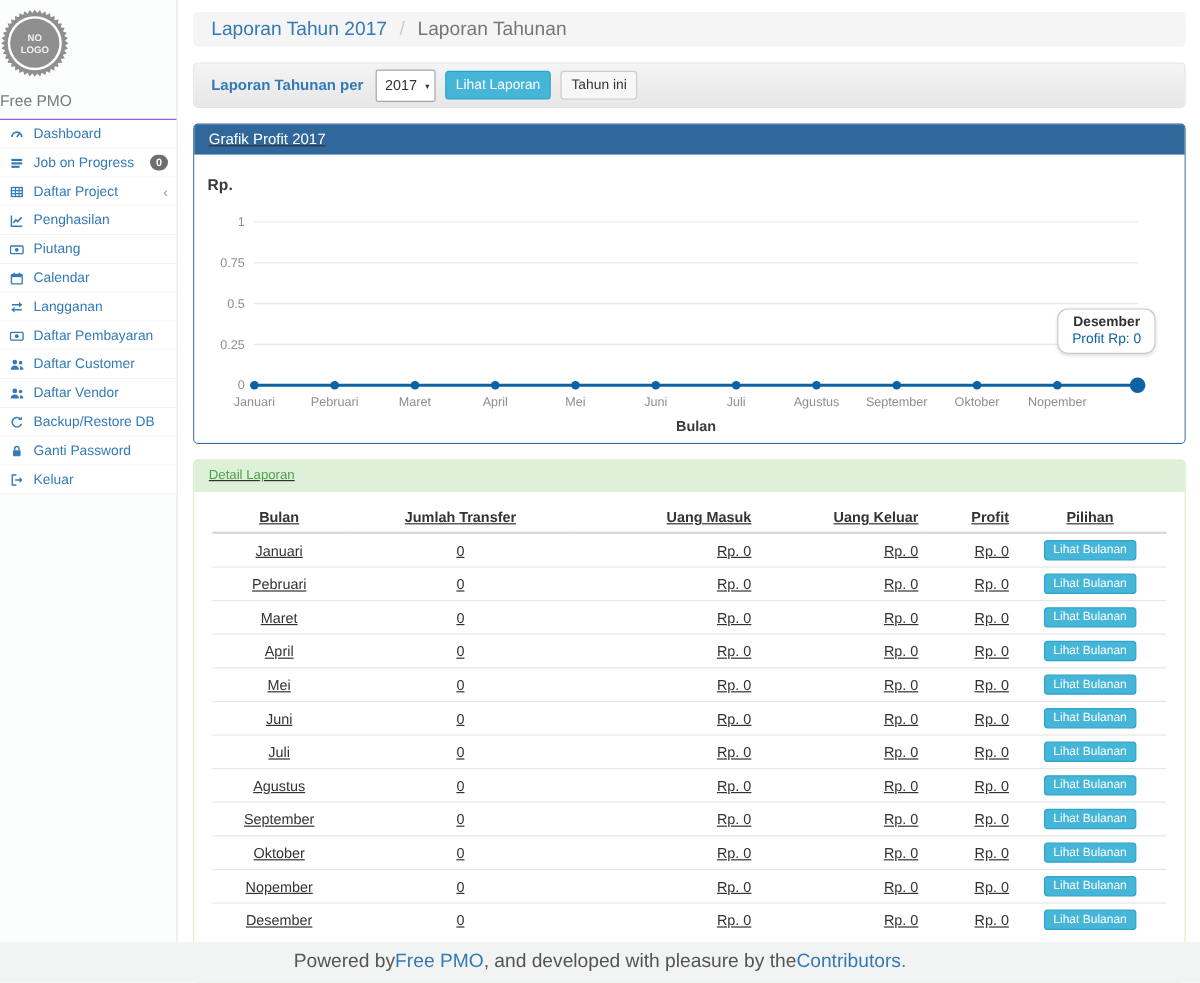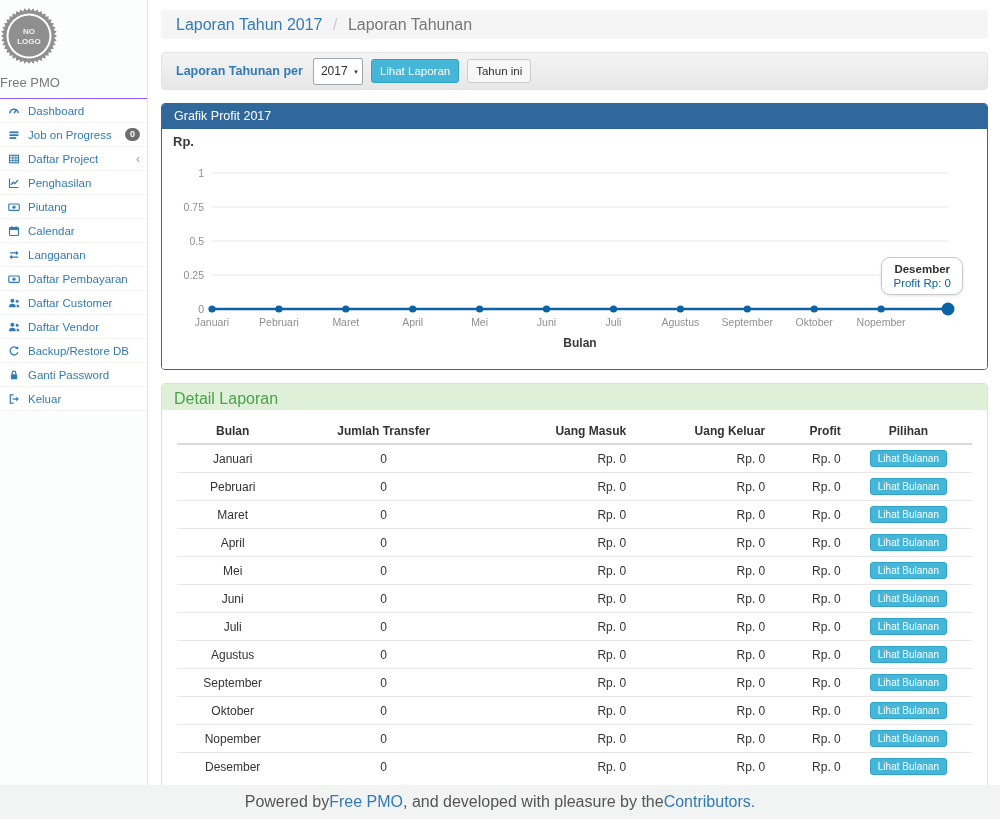--- a/index.html
+++ b/index.html
@@ -58,35 +58,35 @@
   }
   .btn {
     display:inline-block; border-radius:3px; font-size:11.5px; padding:5px 8px;
     border:1px solid transparent; cursor:pointer; font-family:"Liberation Sans",sans-serif;
   }
   .btn-info { background:#45b6d8; border-color:#2fa4c9; color:#fff; }
   .btn-default { background:#f7f7f7; border-color:#ccc; color:#333; }
   .btn-xs { font-size:10px; padding:2px 7px; }
 
   
-  .panel { margin:13px 12px 4px; border-radius:4px; border:1px solid; }
+  .panel { margin:13px 12px 4px; border-radius:4px; border:1px solid;text-decoration:underline; }
   .panel-primary { border-color:#31689c; }
   .panel-primary > .panel-heading {
     background:#31689c; color:#fff; font-size:12.5px; padding:5px 12px;
     border-radius:3px 3px 0 0; height:25px;
   }
   .panel-success { border-color:#d6e9c6; }
   .panel-success > .panel-heading {
-    background:#dff0d8; color:#4da04d; font-size:16px; padding:6px 12px;
+    background:#dff0d8; color:#4da04d; font-size:11px; padding:6px 12px;
     border-radius:3px 3px 0 0; height:26px;
   }
   .panel-body { background:#fff; border-radius:0 0 3px 3px; }
 
   
-  .chart-wrap { position:relative; padding:0 8px; height:240px; }
+  .chart-wrap { position:relative; padding:12px 8px; height:240px; }
   svg text { font-family:"Liberation Sans", sans-serif; }
   .chart-tooltip {
     position:absolute; right:24px; top:128px; background:rgba(255,255,255,.95);
     border:1px solid #c9c9c9; border-radius:9px; padding:5px 11px; text-align:center;
     box-shadow:0 1px 3px rgba(0,0,0,.12);
   }
   .tt-title { font-weight:bold; font-size:11.5px; color:#303030; }
   .tt-value { font-size:11.5px; color:#0b62a4; margin-top:2px; }
 
   

